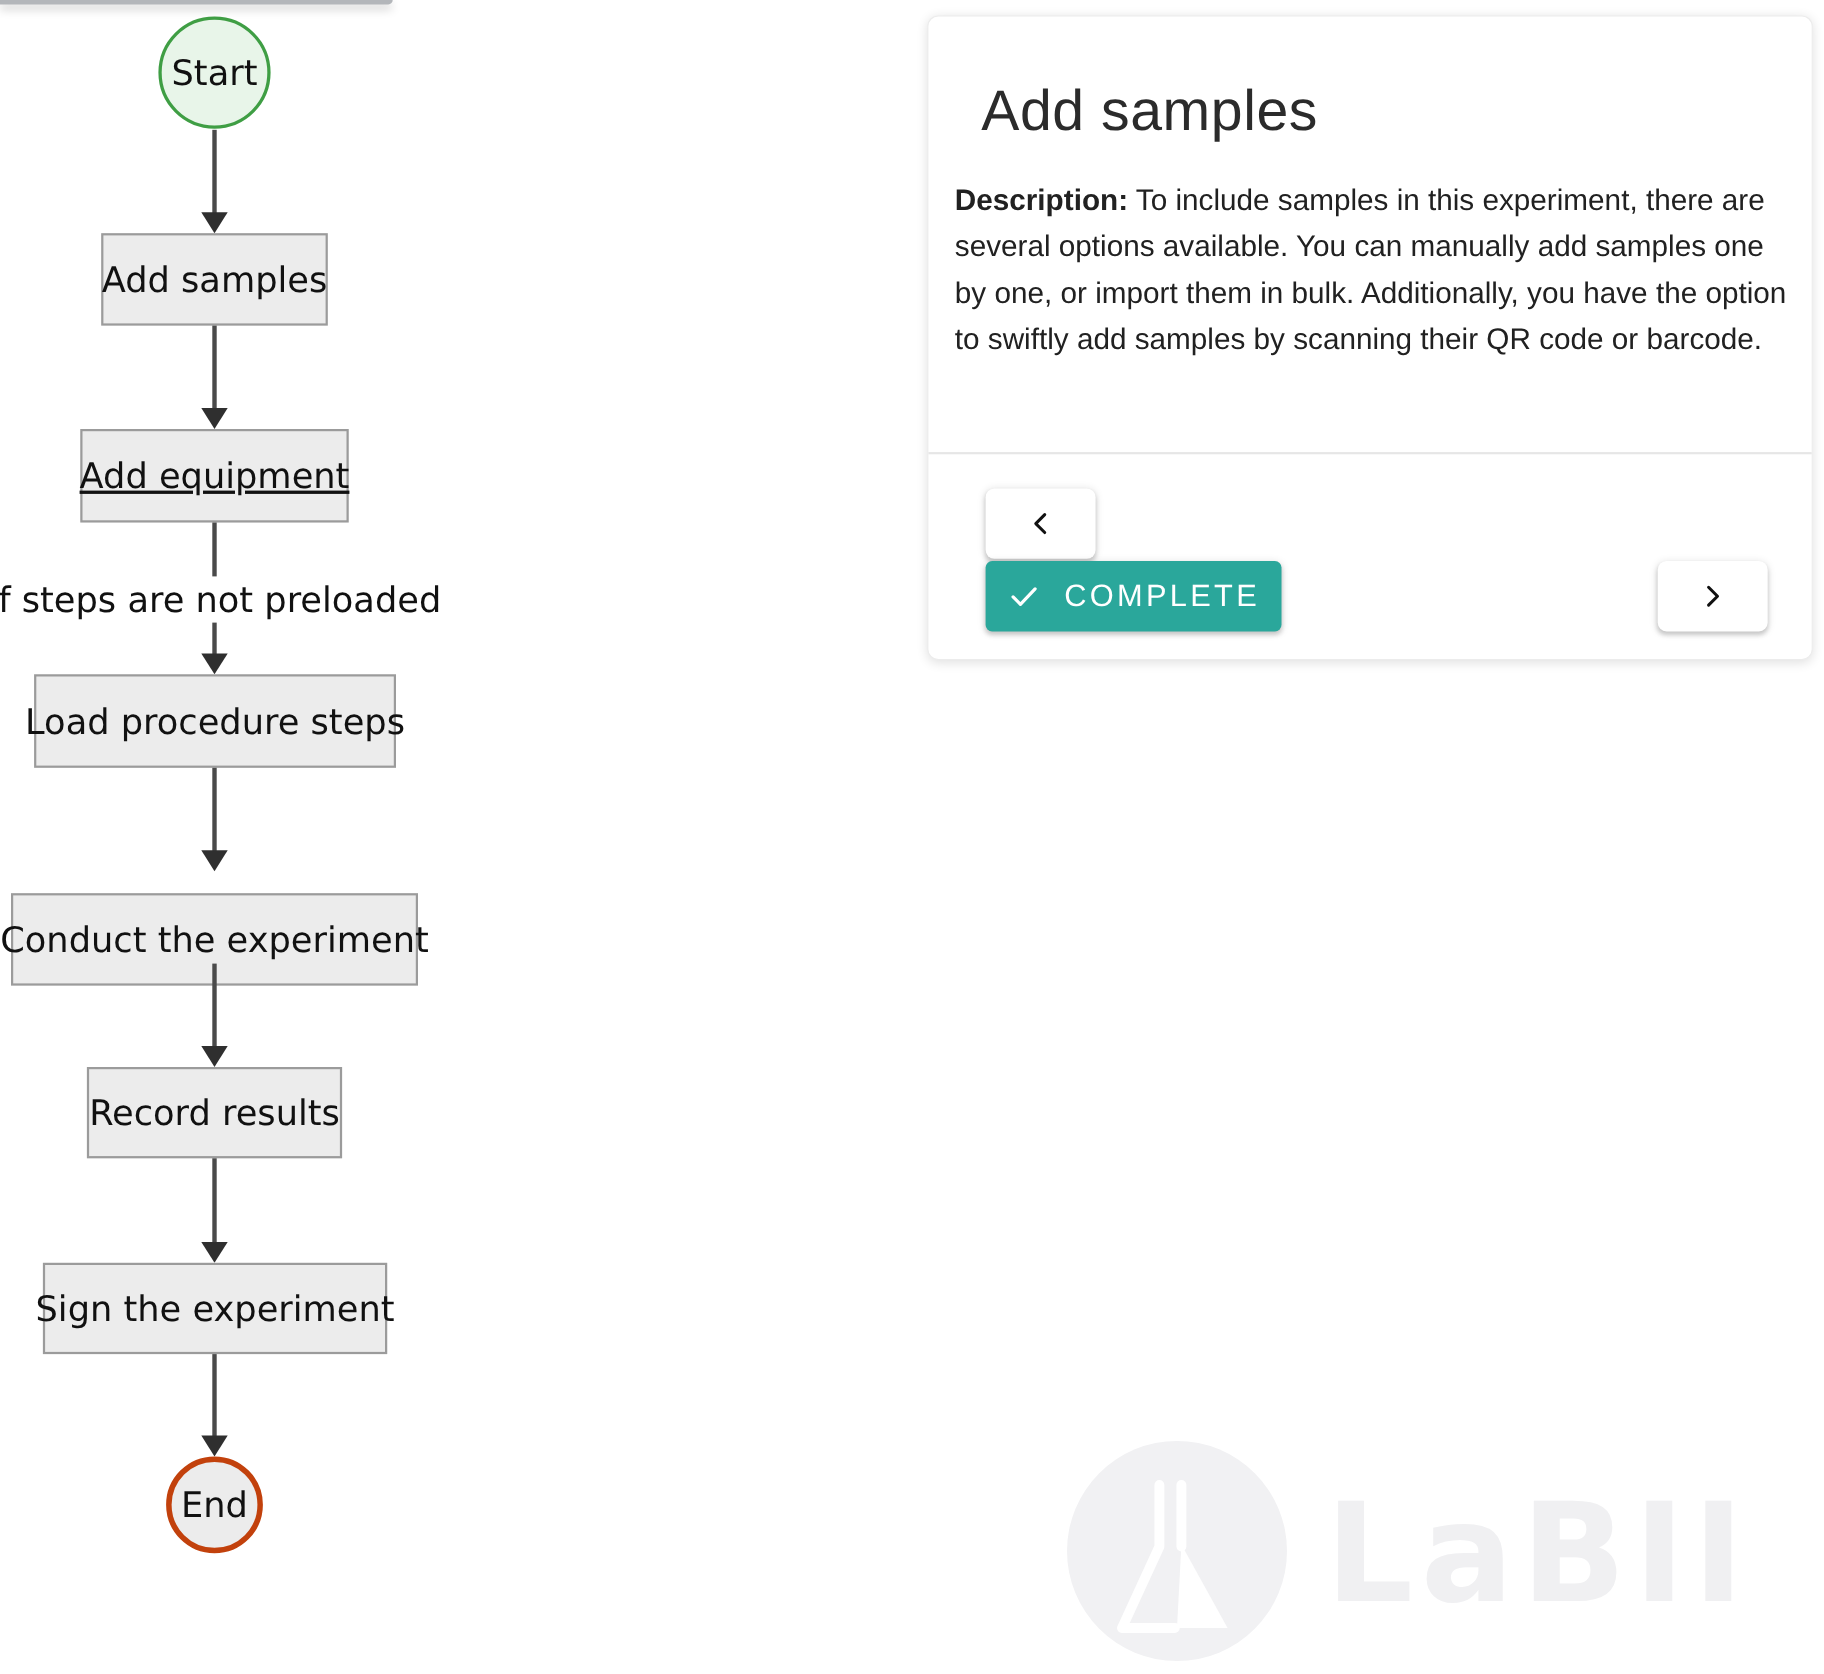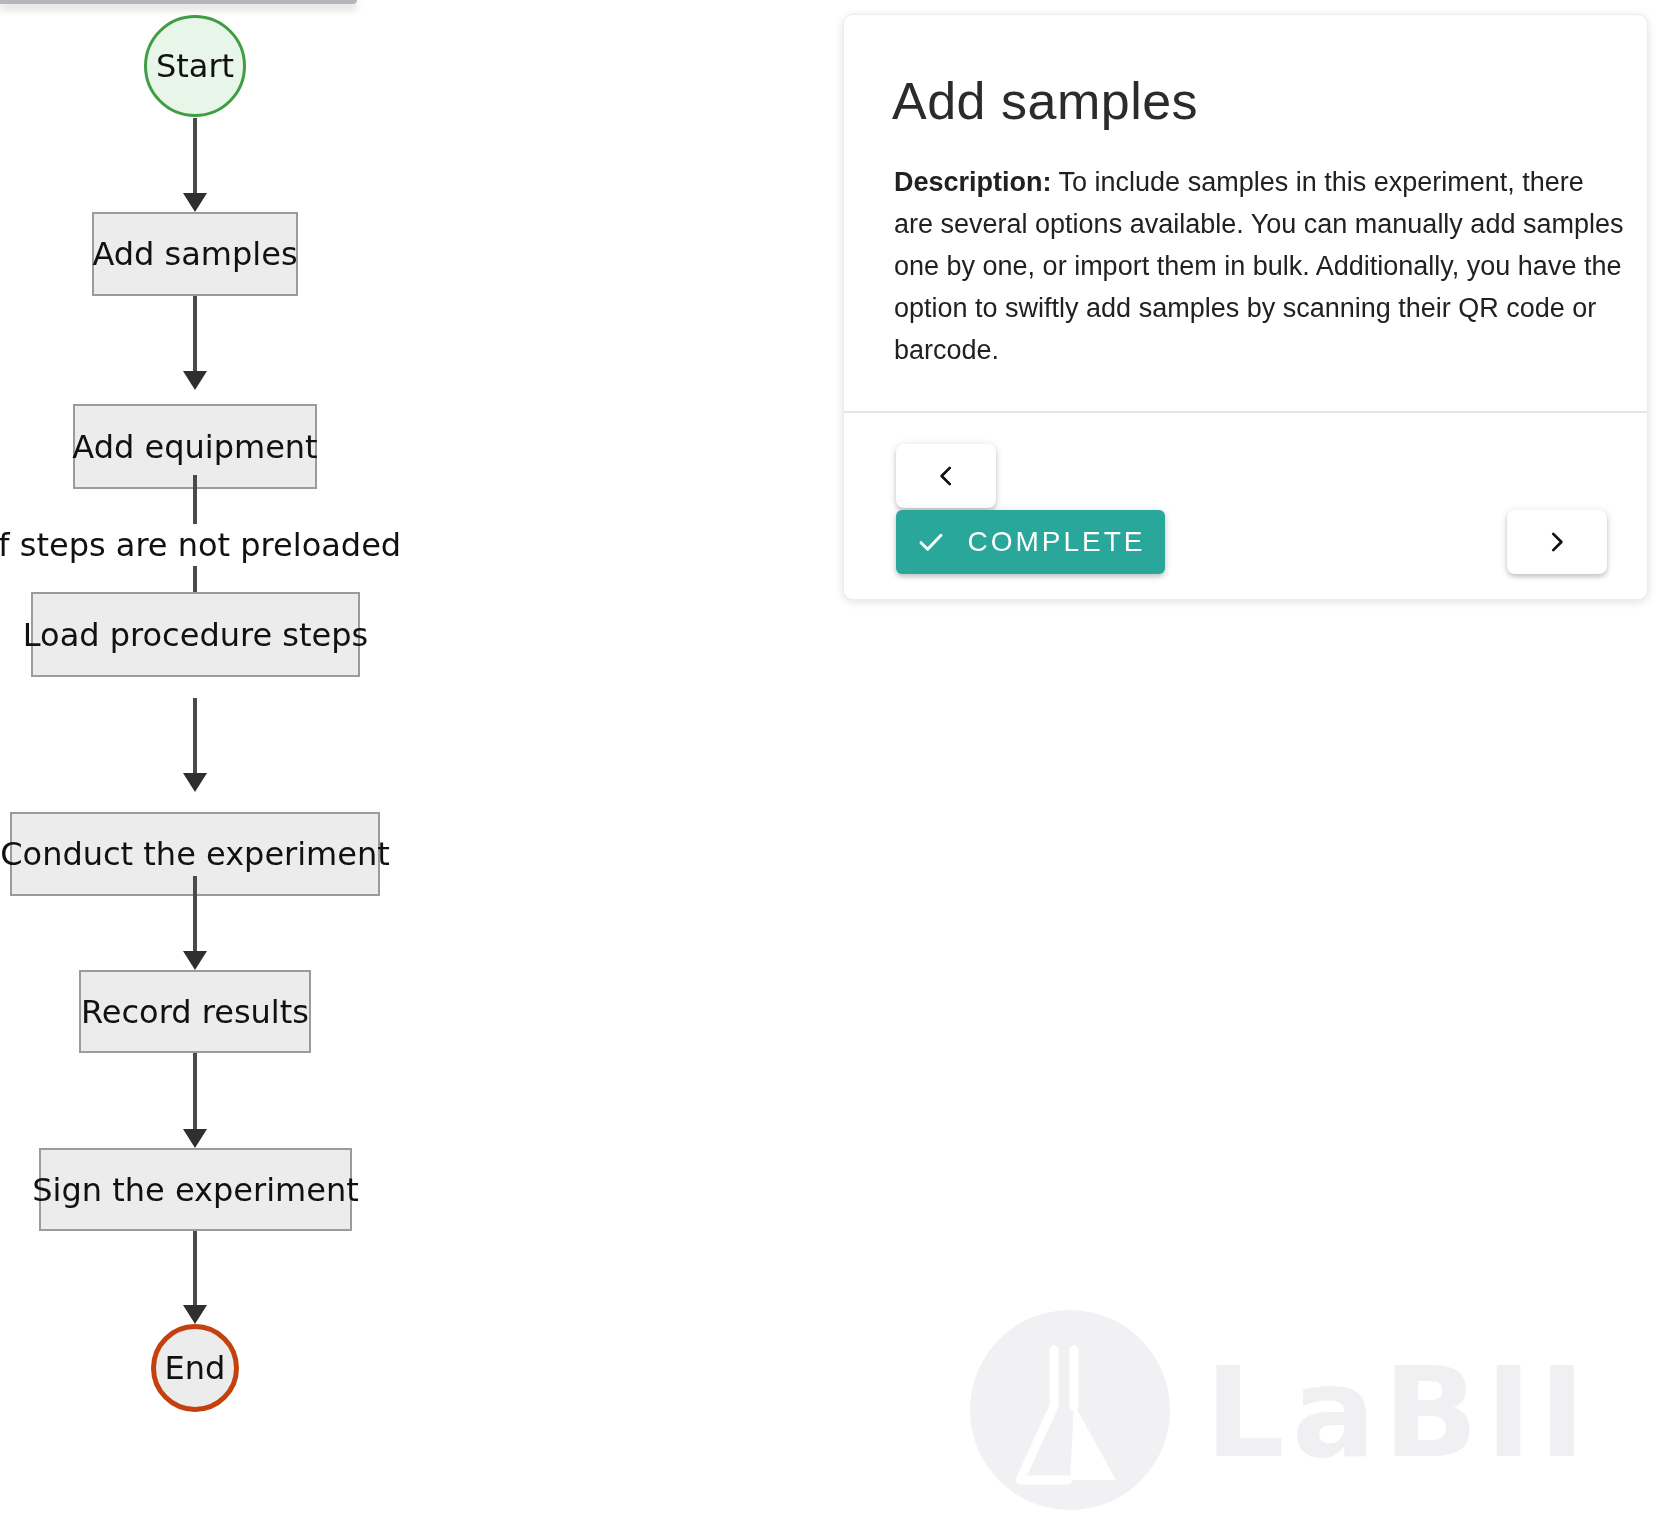--- a/index.html
+++ b/index.html
@@ -29,21 +29,21 @@
                border-top:19px solid #2f2f2f;}
   .edge-label{position:absolute; left:195px; top:524px; transform:translateX(-50%);
               font-size:32px; white-space:nowrap; background:#fff; padding:2px 8px;}
 
   
   .card{position:absolute; left:843px; top:14px; width:805px; height:586px;
         background:#fff; border:1px solid #ececec; border-radius:10px;
         box-shadow:0 2px 10px rgba(0,0,0,.12);}
   .card h1{font-weight:400; font-size:52px; line-height:64px; color:#2b2b2b;
            margin:54px 48px 0 48px; letter-spacing:.5px;}
-  .desc{margin:28px 18px 0 50px; font-size:27px; line-height:42px; color:#212121;}
+  .desc{margin:28px 18px 0 24px; font-size:27px; line-height:42px; color:#212121;}
   .desc b{font-weight:700;}
   .divider{position:absolute; left:0; right:0; top:396px; height:0;
            border:none; border-top:2px solid #e6e6e6;}
   .btn{position:absolute; display:flex; align-items:center; justify-content:center;
        border:none; cursor:pointer; background:#fff; border-radius:8px;
        box-shadow:0 3px 4px rgba(0,0,0,.16), 0 1px 8px rgba(0,0,0,.12);
        font-family:"Liberation Sans", sans-serif;}
   .btn svg{display:block;}
   .btn-back{left:52px; top:429px; width:100px; height:64px;}
   .btn-open{left:162px; top:429px; width:331px; height:65px; gap:22px;
@@ -79,34 +79,34 @@
 
   <div class="node box" style="left:92px; top:212px; width:206px; height:84px;">
     <span>Add samples</span>
   </div>
 
   <div class="arrow" style="left:193px; top:296px; height:94px">
       <i class="shaft"></i>
       <i class="head"></i>
     </div>
 
-  <div class="node box" style="left:73px; top:404px; width:244px; height:85px;">
+  <div class="node box" style="left:73px; top:390px; width:244px; height:85px;text-decoration:underline;">
     <span>Add equipment</span>
   </div>
 
   <div class="arrow" style="left:193px; top:475px; height:138px">
       <i class="shaft"></i>
       <i class="head"></i>
     </div>
 
   <div class="edge-label">
     <span>If steps are not preloaded</span>
   </div>
 
-  <div class="node box" style="left:31px; top:592px; width:329px; height:85px;">
+  <div class="node box" style="left:31px; top:613px; width:329px; height:85px;">
     <span>Load procedure steps</span>
   </div>
 
   <div class="arrow" style="left:193px; top:698px; height:94px">
       <i class="shaft"></i>
       <i class="head"></i>
     </div>
 
   <div class="node box" style="left:10px; top:792px; width:370px; height:84px;margin-top:20px;">
     <span>Conduct the experiment</span>

